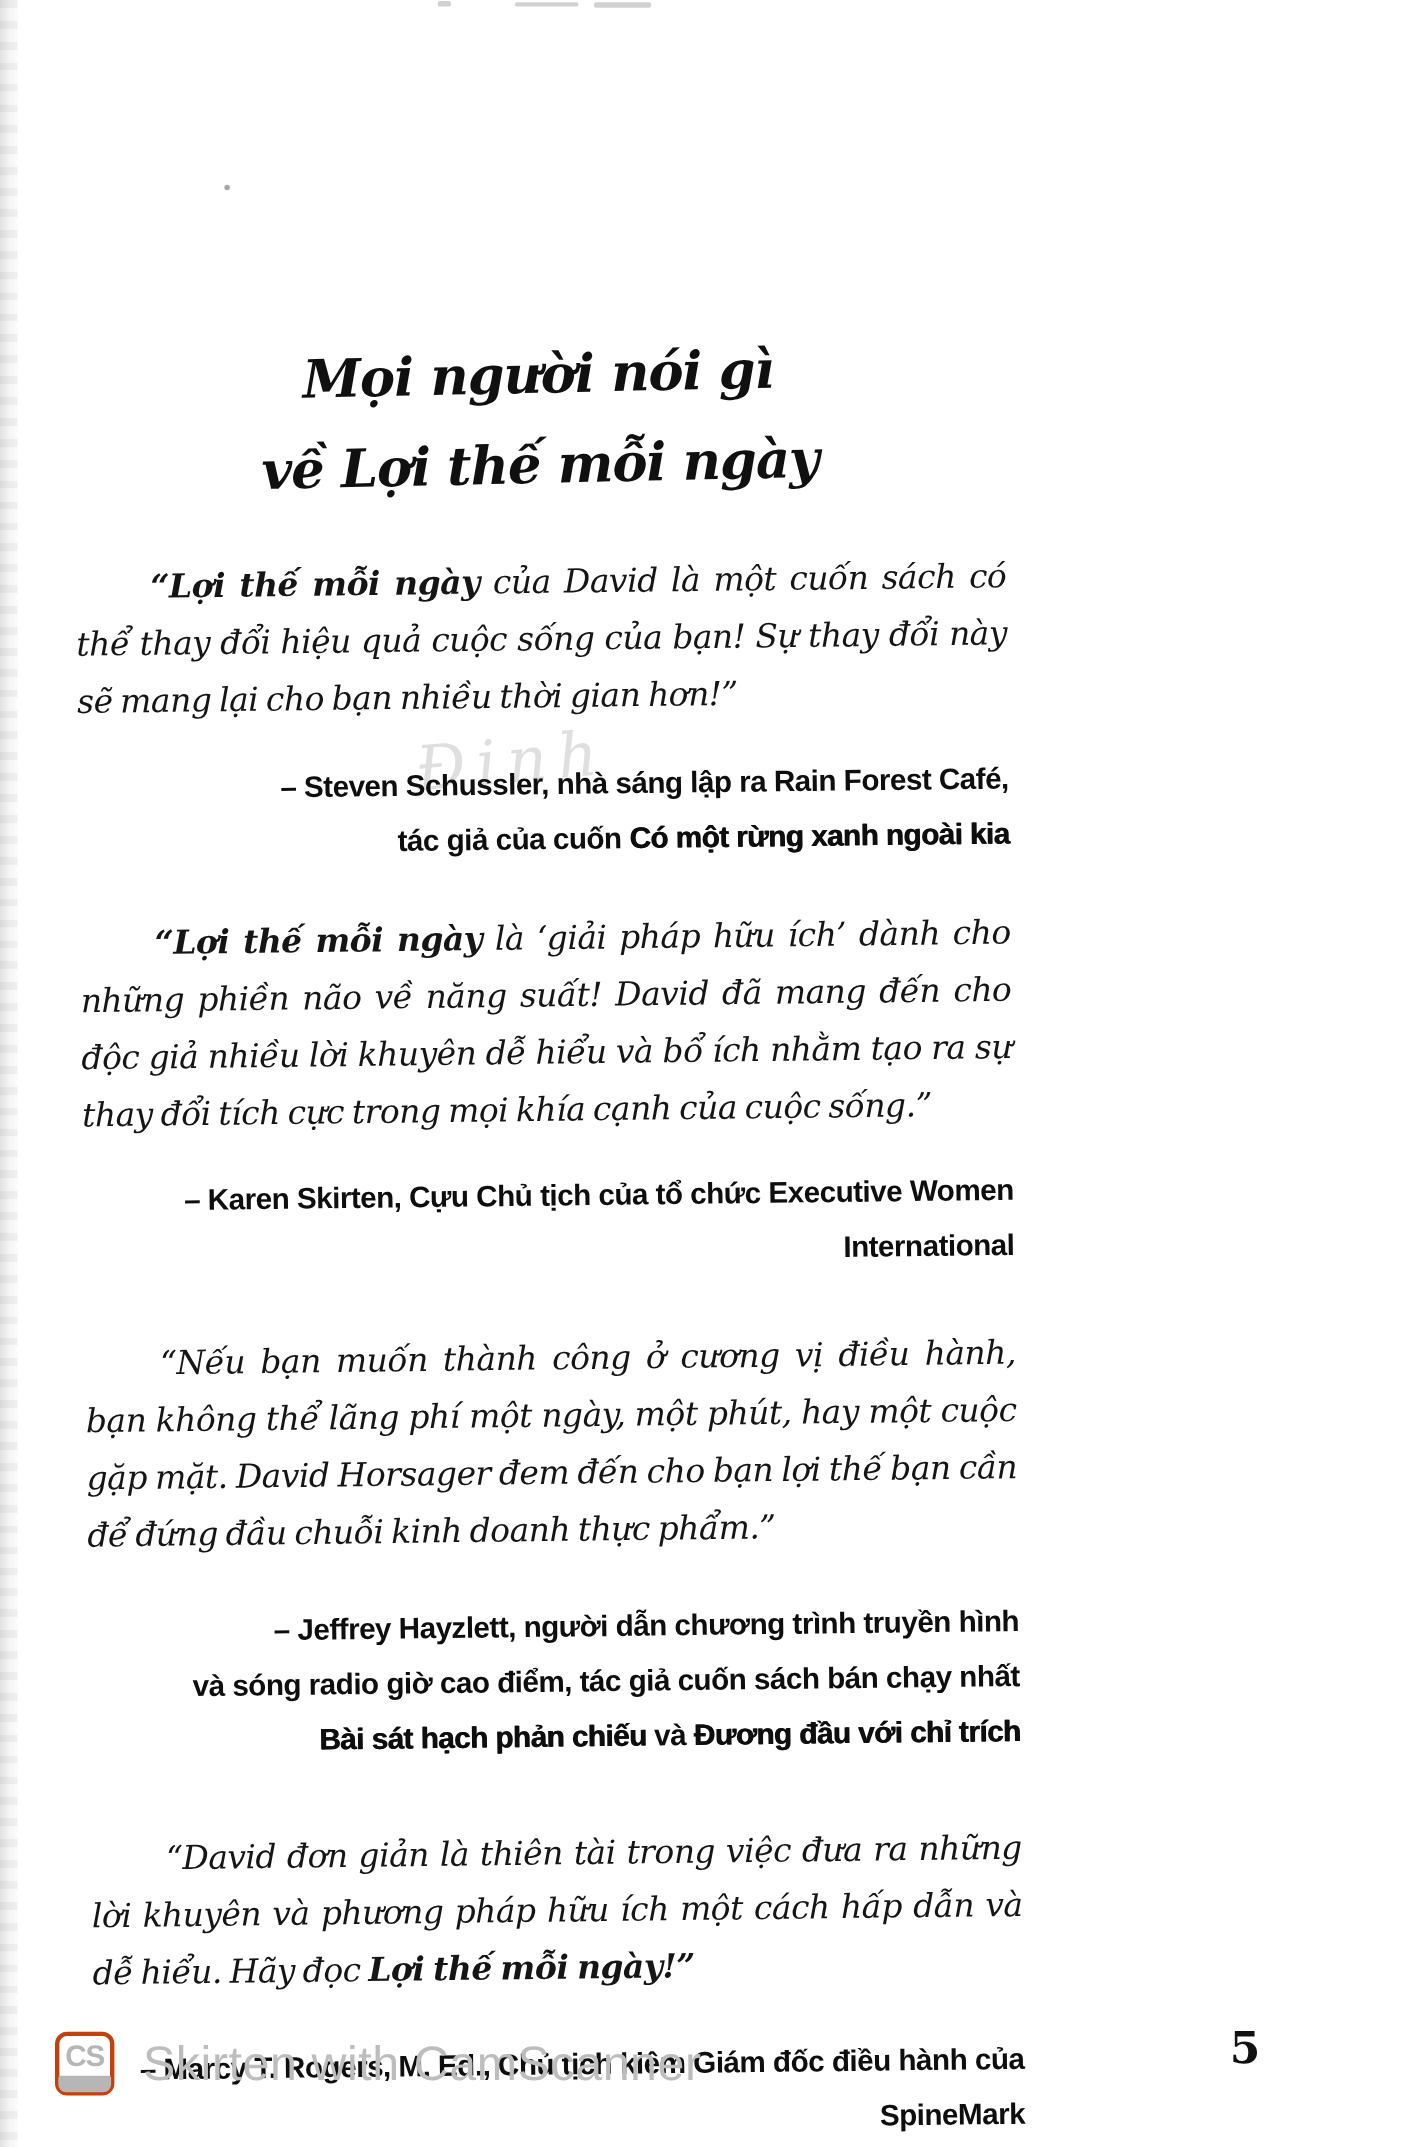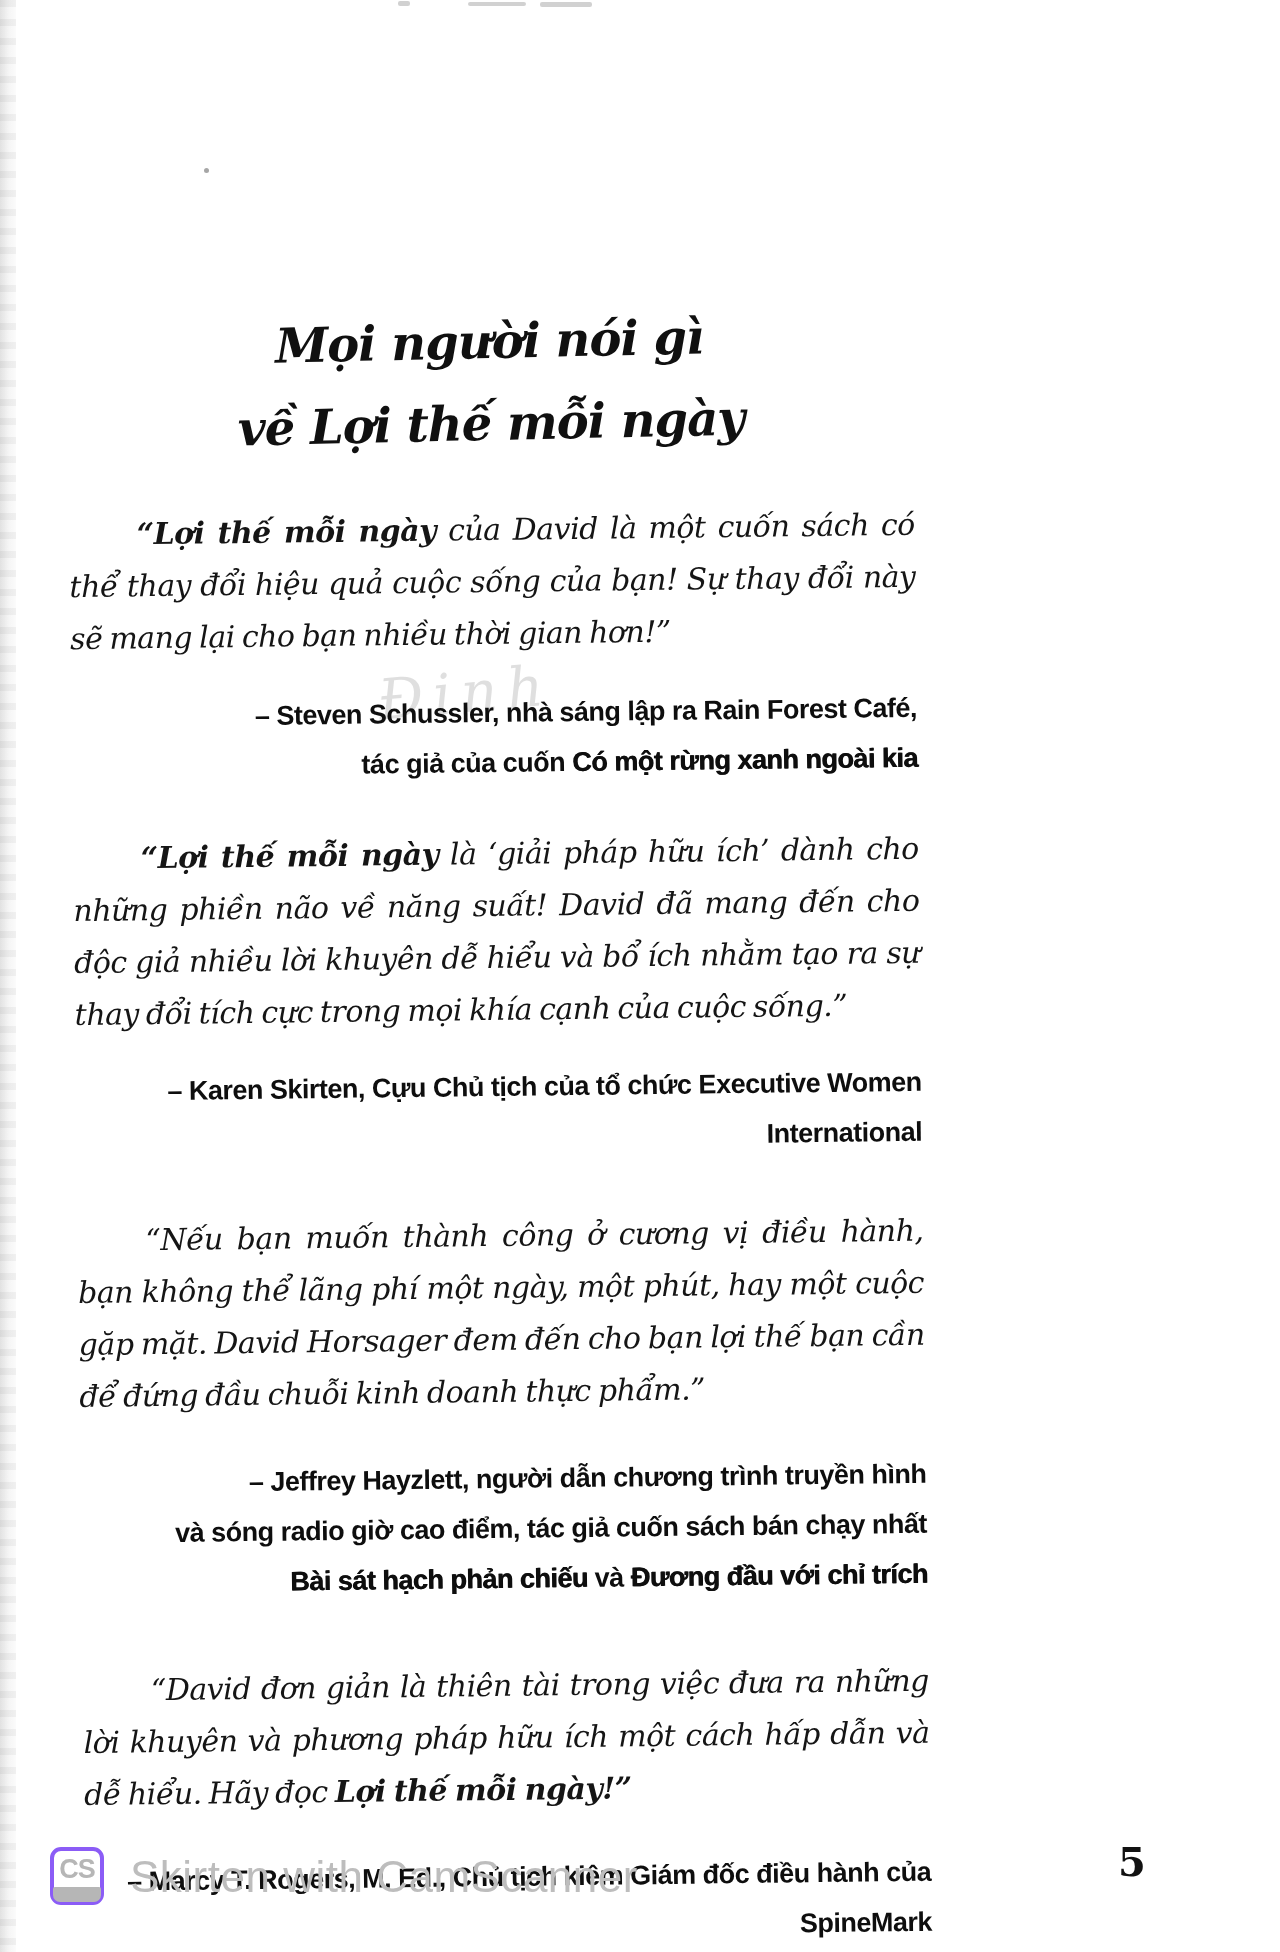--- a/index.html
+++ b/index.html
@@ -78,21 +78,21 @@
     color:rgba(110,110,110,0.22);
     transform:rotate(-5deg);
     letter-spacing:10px;
     pointer-events:none;
   }
 
   
   .cs-icon {
     position:absolute; left:50px; top:1847px;
     width:54px; height:58px;
-    border:4px solid #8b5cf6; border-radius:11px;
+    border:4px solid #c2410c; border-radius:11px;
     box-sizing:border-box; background:#fff;
   }
   .cs-icon .cs-letters {
     position:absolute; left:0; right:0; top:3px;
     text-align:center;
     font-family:"Liberation Sans", sans-serif;
     font-weight:700; font-size:27px; color:#b6b6b6;
     letter-spacing:-1px;
   }
   .cs-icon .cs-base {

